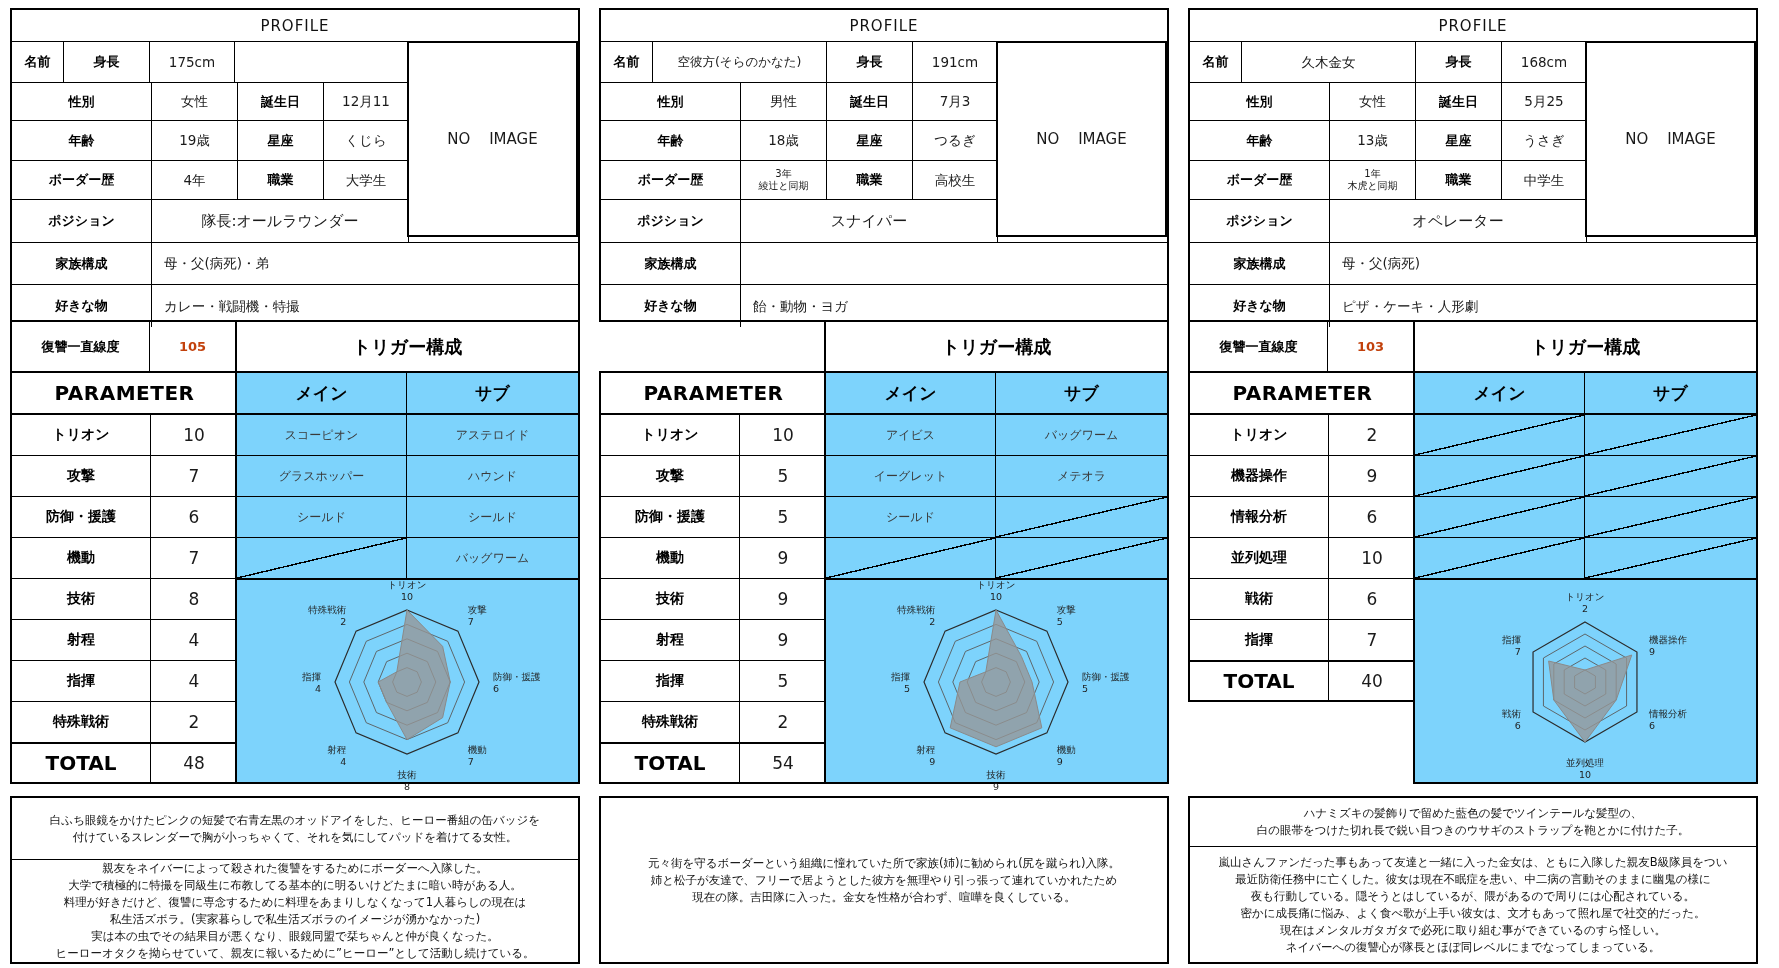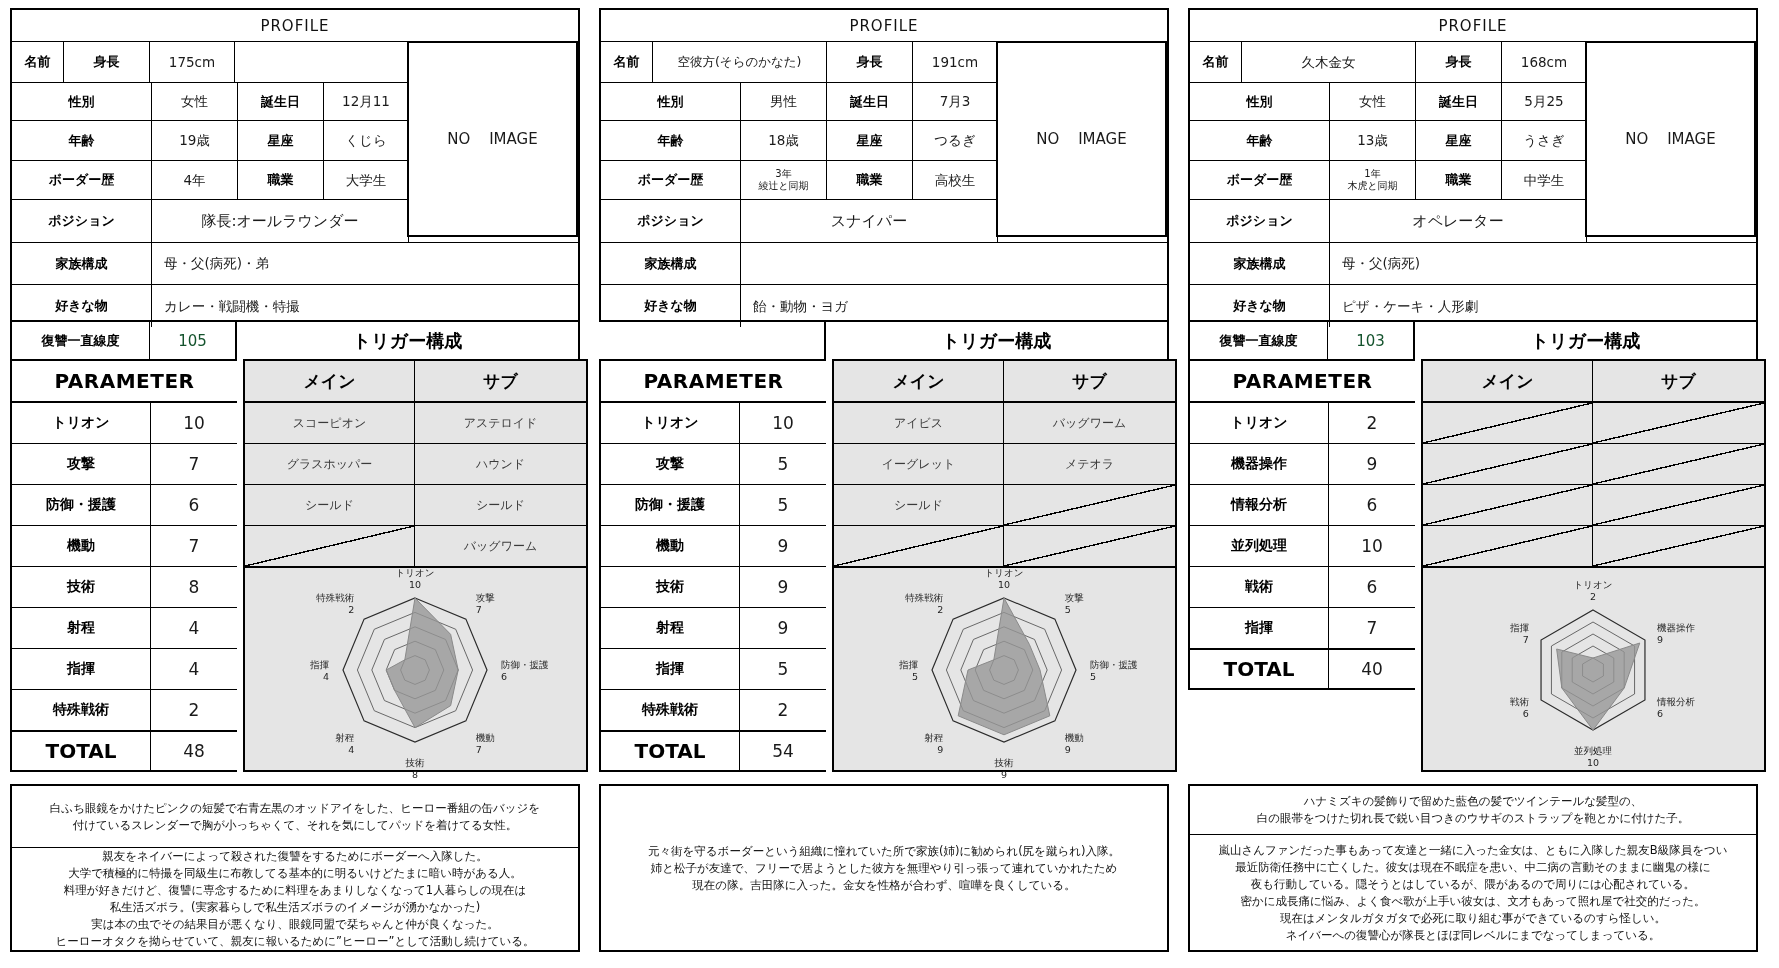--- a/index.html
+++ b/index.html
@@ -10,36 +10,36 @@
   .profilebox{position:relative;height:314px;}
   .ptitle{height:31px;border-bottom:1px solid #000;display:flex;align-items:center;justify-content:center;font-size:15px;letter-spacing:1px;color:#111;}
   .r{display:flex;border-bottom:1px solid #000;}
   .c{box-sizing:border-box;border-right:1px solid #000;display:flex;align-items:center;justify-content:center;text-align:center;}
   .fill{border-right:none;flex:1;}
   .lb{font-weight:bold;font-size:13px;}
   .vl{font-size:13.5px;color:#1a1a1a;white-space:pre-line;line-height:1.25;}
   .sm{font-size:10px;}
   .noimg{position:absolute;left:395px;top:31px;width:171px;height:196px;box-sizing:border-box;border:2px solid #000;background:#fff;display:flex;align-items:center;justify-content:center;font-size:15px;color:#1a1a1a;word-spacing:14px;z-index:3;}
   
-  .revrow{display:flex;height:37px;box-sizing:border-box;}
+  .revrow{display:flex;height:49px;box-sizing:border-box;}
   .revlabel{width:140px;box-sizing:border-box;border-left:2px solid #000;border-right:1px solid #000;display:flex;align-items:center;justify-content:center;font-weight:bold;font-size:13px;}
-  .revval{width:85px;box-sizing:border-box;display:flex;align-items:center;justify-content:center;font-size:15px;color:#14532d;}
+  .revval{width:85px;box-sizing:border-box;display:flex;align-items:center;justify-content:center;font-size:13px;color:#c2410c;font-weight:bold;}
   .revspacer{width:225px;}
   .trigcell{flex:1;box-sizing:border-box;border-left:2px solid #000;border-right:2px solid #000;display:flex;align-items:center;justify-content:center;font-weight:bold;font-size:18px;}
   
   .paramtable{position:relative;height:413px;}
   .leftstack{position:absolute;left:0;top:0;width:227px;box-sizing:border-box;border-left:2px solid #000;border-top:2px solid #000;border-bottom:2px solid #000;height:413px;background:#fff;}
   .phead{height:42px;box-sizing:border-box;border-bottom:2px solid #000;display:flex;align-items:center;justify-content:center;font-weight:bold;font-size:20px;letter-spacing:.5px;}
   .prowp{display:flex;height:41px;box-sizing:border-box;border-bottom:1px solid #000;}
   .pl{width:139px;box-sizing:border-box;border-right:1px solid #000;display:flex;align-items:center;justify-content:center;font-weight:bold;font-size:14px;}
   .pv{flex:1;display:flex;align-items:center;justify-content:center;font-size:17px;color:#1a1a1a;}
   .totalrow{display:flex;height:39px;box-sizing:border-box;border-top:1px solid #000;}
   .tl{width:139px;box-sizing:border-box;border-right:1px solid #000;display:flex;align-items:center;justify-content:center;font-weight:bold;font-size:20px;}
   .tv{flex:1;display:flex;align-items:center;justify-content:center;font-size:17px;color:#1a1a1a;}
-  .rightblock{position:absolute;left:233px;top:0;width:345px;height:413px;box-sizing:border-box;border:2px solid #000;background:#e5e5e5;}
+  .rightblock{position:absolute;left:225px;top:0;width:345px;height:413px;box-sizing:border-box;border:2px solid #000;background:#7dd3fc;}
   .mshead{display:flex;height:42px;box-sizing:border-box;border-bottom:2px solid #000;}
   .msh{box-sizing:border-box;display:flex;align-items:center;justify-content:center;font-weight:bold;font-size:17px;}
   .mshm{width:170px;border-right:1px solid #000;}
   .mshs{flex:1;}
   .trow{display:flex;height:41px;box-sizing:border-box;border-bottom:1px solid #000;}
   .trow.last{height:42px;border-bottom:2px solid #000;}
   .tmain{width:170px;box-sizing:border-box;border-right:1px solid #000;display:flex;align-items:center;justify-content:center;font-size:12px;color:#3a3a3a;}
   .tsub{flex:1;display:flex;align-items:center;justify-content:center;font-size:12px;color:#3a3a3a;}
   .crossed{background:linear-gradient(to bottom right,transparent calc(50% - 0.7px),#000 calc(50% - 0.7px),#000 calc(50% + 0.7px),transparent calc(50% + 0.7px));}
   .radarbox{position:relative;height:200px;overflow:visible;}

